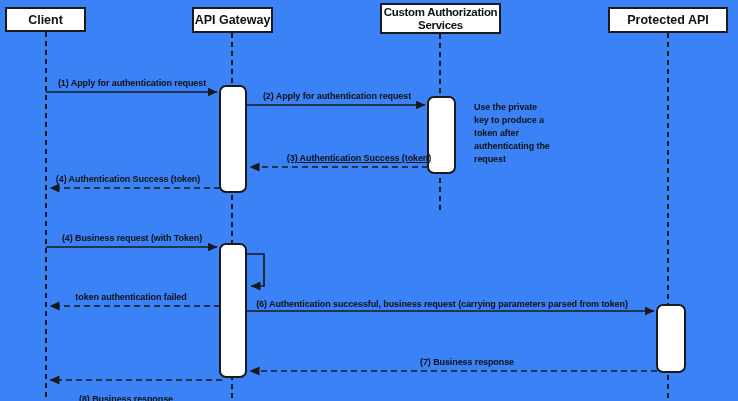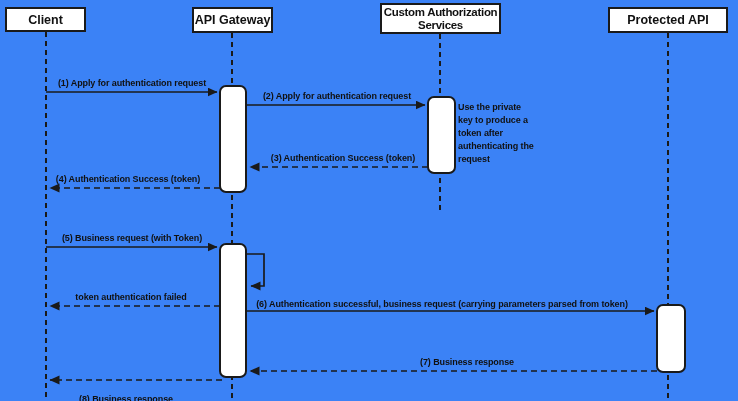--- a/index.html
+++ b/index.html
@@ -92,23 +92,23 @@
     <line x1="46" y1="247" x2="217" y2="247" stroke="#1a1a1a" stroke-width="1.7" marker-end="url(#arr)"></line>
     <polyline points="246,254 264,254 264,286 251,286" fill="none" stroke="#1a1a1a" stroke-width="1.7" marker-end="url(#arr)"></polyline>
     <line x1="220" y1="306" x2="50" y2="306" stroke="#1a1a1a" stroke-width="1.7" stroke-dasharray="6 4" marker-end="url(#arr)"></line>
     <line x1="246" y1="311" x2="654" y2="311" stroke="#1a1a1a" stroke-width="1.7" marker-end="url(#arr)"></line>
     <line x1="657" y1="371" x2="250" y2="371" stroke="#1a1a1a" stroke-width="1.7" stroke-dasharray="6 4" marker-end="url(#arr)"></line>
     <line x1="222" y1="380" x2="50" y2="380" stroke="#1a1a1a" stroke-width="1.7" stroke-dasharray="6 4" marker-end="url(#arr)"></line>
   </svg>
 
   <div class="msg-label" style="left:132px; top:78px;">(1) Apply for authentication request</div>
   <div class="msg-label" style="left:337px; top:91px;">(2) Apply for authentication request</div>
-  <div class="msg-label" style="left:343px; top:153px;">(3) Authentication Success (token)</div>
+  <div class="msg-label" style="left:359px; top:153px;text-decoration:underline;">(3) Authentication Success (token)</div>
   <div class="msg-label" style="left:128px; top:174px;">(4) Authentication Success (token)</div>
-  <div class="msg-label" style="left:132px; top:233px;">(5) Business request (with Token)</div>
+  <div class="msg-label" style="left:132px; top:233px;">(4) Business request (with Token)</div>
   <div class="msg-label" style="left:131px; top:292px;">token authentication failed</div>
   <div class="msg-label" style="left:442px; top:299px;">(6) Authentication successful, business request (carrying parameters parsed from token)</div>
   <div class="msg-label" style="left:451px; top:357px;padding-left:32px;">(7) Business response</div>
   <div class="msg-label" style="left:126px; top:366px;margin-top:28px;">(8) Business response</div>
 
-  <div class="block-label" style="left:458px; top:101px; width:76px;">Use the private key to produce a token after authenticating the request</div>
+  <div class="block-label" style="left:474px; top:101px; width:76px;">Use the private key to produce a token after authenticating the request</div>
 
 </div>
 
 </body></html>

